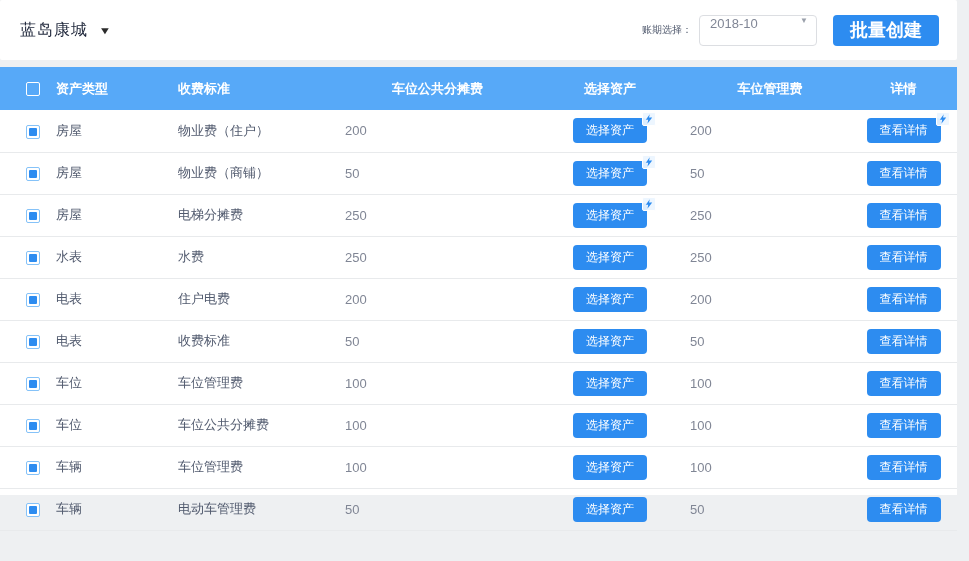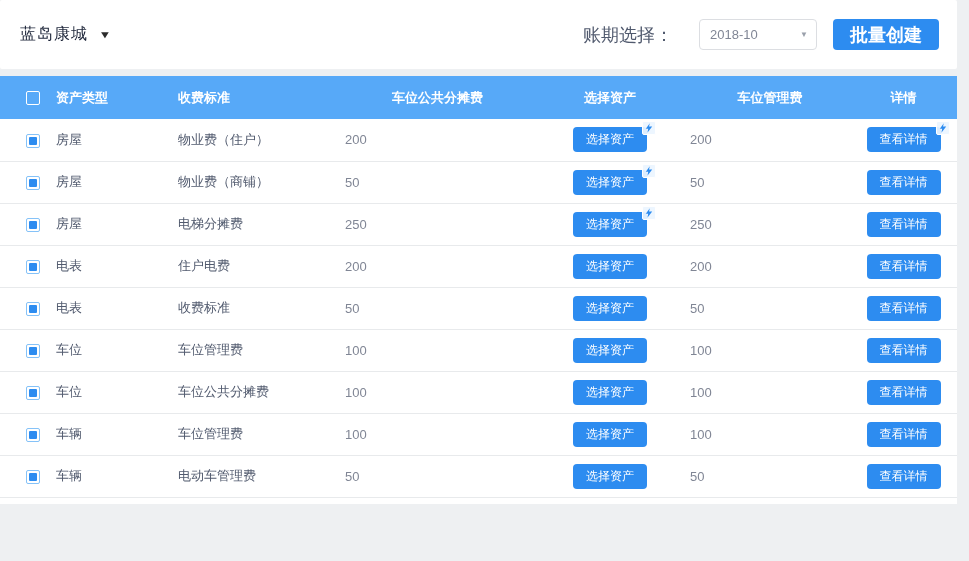--- a/index.html
+++ b/index.html
@@ -8,32 +8,32 @@
     font-family:"Liberation Sans","DejaVu Sans",sans-serif;
     background:#eef0f2;
     color:#515a6e;
     overflow:hidden;
   }
   .page { width:969px; height:561px; }
   .main-col { width:957px; }
 
   
   .topbar {
-    height:69px; background:#fff; border-radius:2px;
+    height:60px; background:#fff; border-radius:2px;
     display:flex; align-items:center; justify-content:space-between;
     padding:0 18px 0 20px;
   }
   .topbar-left { display:flex; align-items:center; gap:12px; cursor:pointer; }
   .community-name { font-size:16px; color:#1c2438; font-weight:500; letter-spacing:1px; }
   .caret-down { font-size:10px; color:#2b2b2b; transform:scaleX(1.3); }
   .topbar-right { display:flex; align-items:center; }
-  .period-label { font-size:18px; color:#515a6e; margin-right:26px; }
+  .period-label { font-size:10px; color:#515a6e; margin-right:7px; }
   .select {
     width:118px; height:31px; border:1px solid #dcdee2; border-radius:4px;
-    background:#fff; display:flex; align-items:center; justify-content:space-between;
+    background:#fff; display:flex; align-items:flex-start; justify-content:space-between;
     padding:0 8px 0 10px; cursor:pointer;gap:12px;
   }
   .select-value { font-size:13px; color:#808695; }
   .select-caret { font-size:8px; color:#9aa0ab; }
   .btn {
     border:none; background:#2d8cf0; color:#fff; border-radius:4px;
     cursor:pointer; font-family:inherit;
   }
   .btn-batch { height:31px; padding:0 17px; font-size:18px; font-weight:bold; margin-left:16px; }
 
@@ -193,20 +193,41 @@
     </td>
     <td class="num">250</td>
     <td class="center">
       <span class="btn-wrap">
         <button class="btn btn-small">查看详情</button>
         
       </span>
     </td>
   </tr>
 
+  <tr>
+    <td class="cb-cell">
+      <span class="cb cb-row"><span class="cb-inner"></span></span>
+    </td>
+    <td>水表</td>
+    <td>水费</td>
+    <td class="num">250</td>
+    <td class="center">
+      <span class="btn-wrap">
+        <button class="btn btn-small">选择资产</button>
+        
+      </span>
+    </td>
+    <td class="num">250</td>
+    <td class="center">
+      <span class="btn-wrap">
+        <button class="btn btn-small">查看详情</button>
+        
+      </span>
+    </td>
+  </tr>
 
   <tr>
     <td class="cb-cell">
       <span class="cb cb-row"><span class="cb-inner"></span></span>
     </td>
     <td>电表</td>
     <td>住户电费</td>
     <td class="num">200</td>
     <td class="center">
       <span class="btn-wrap">

